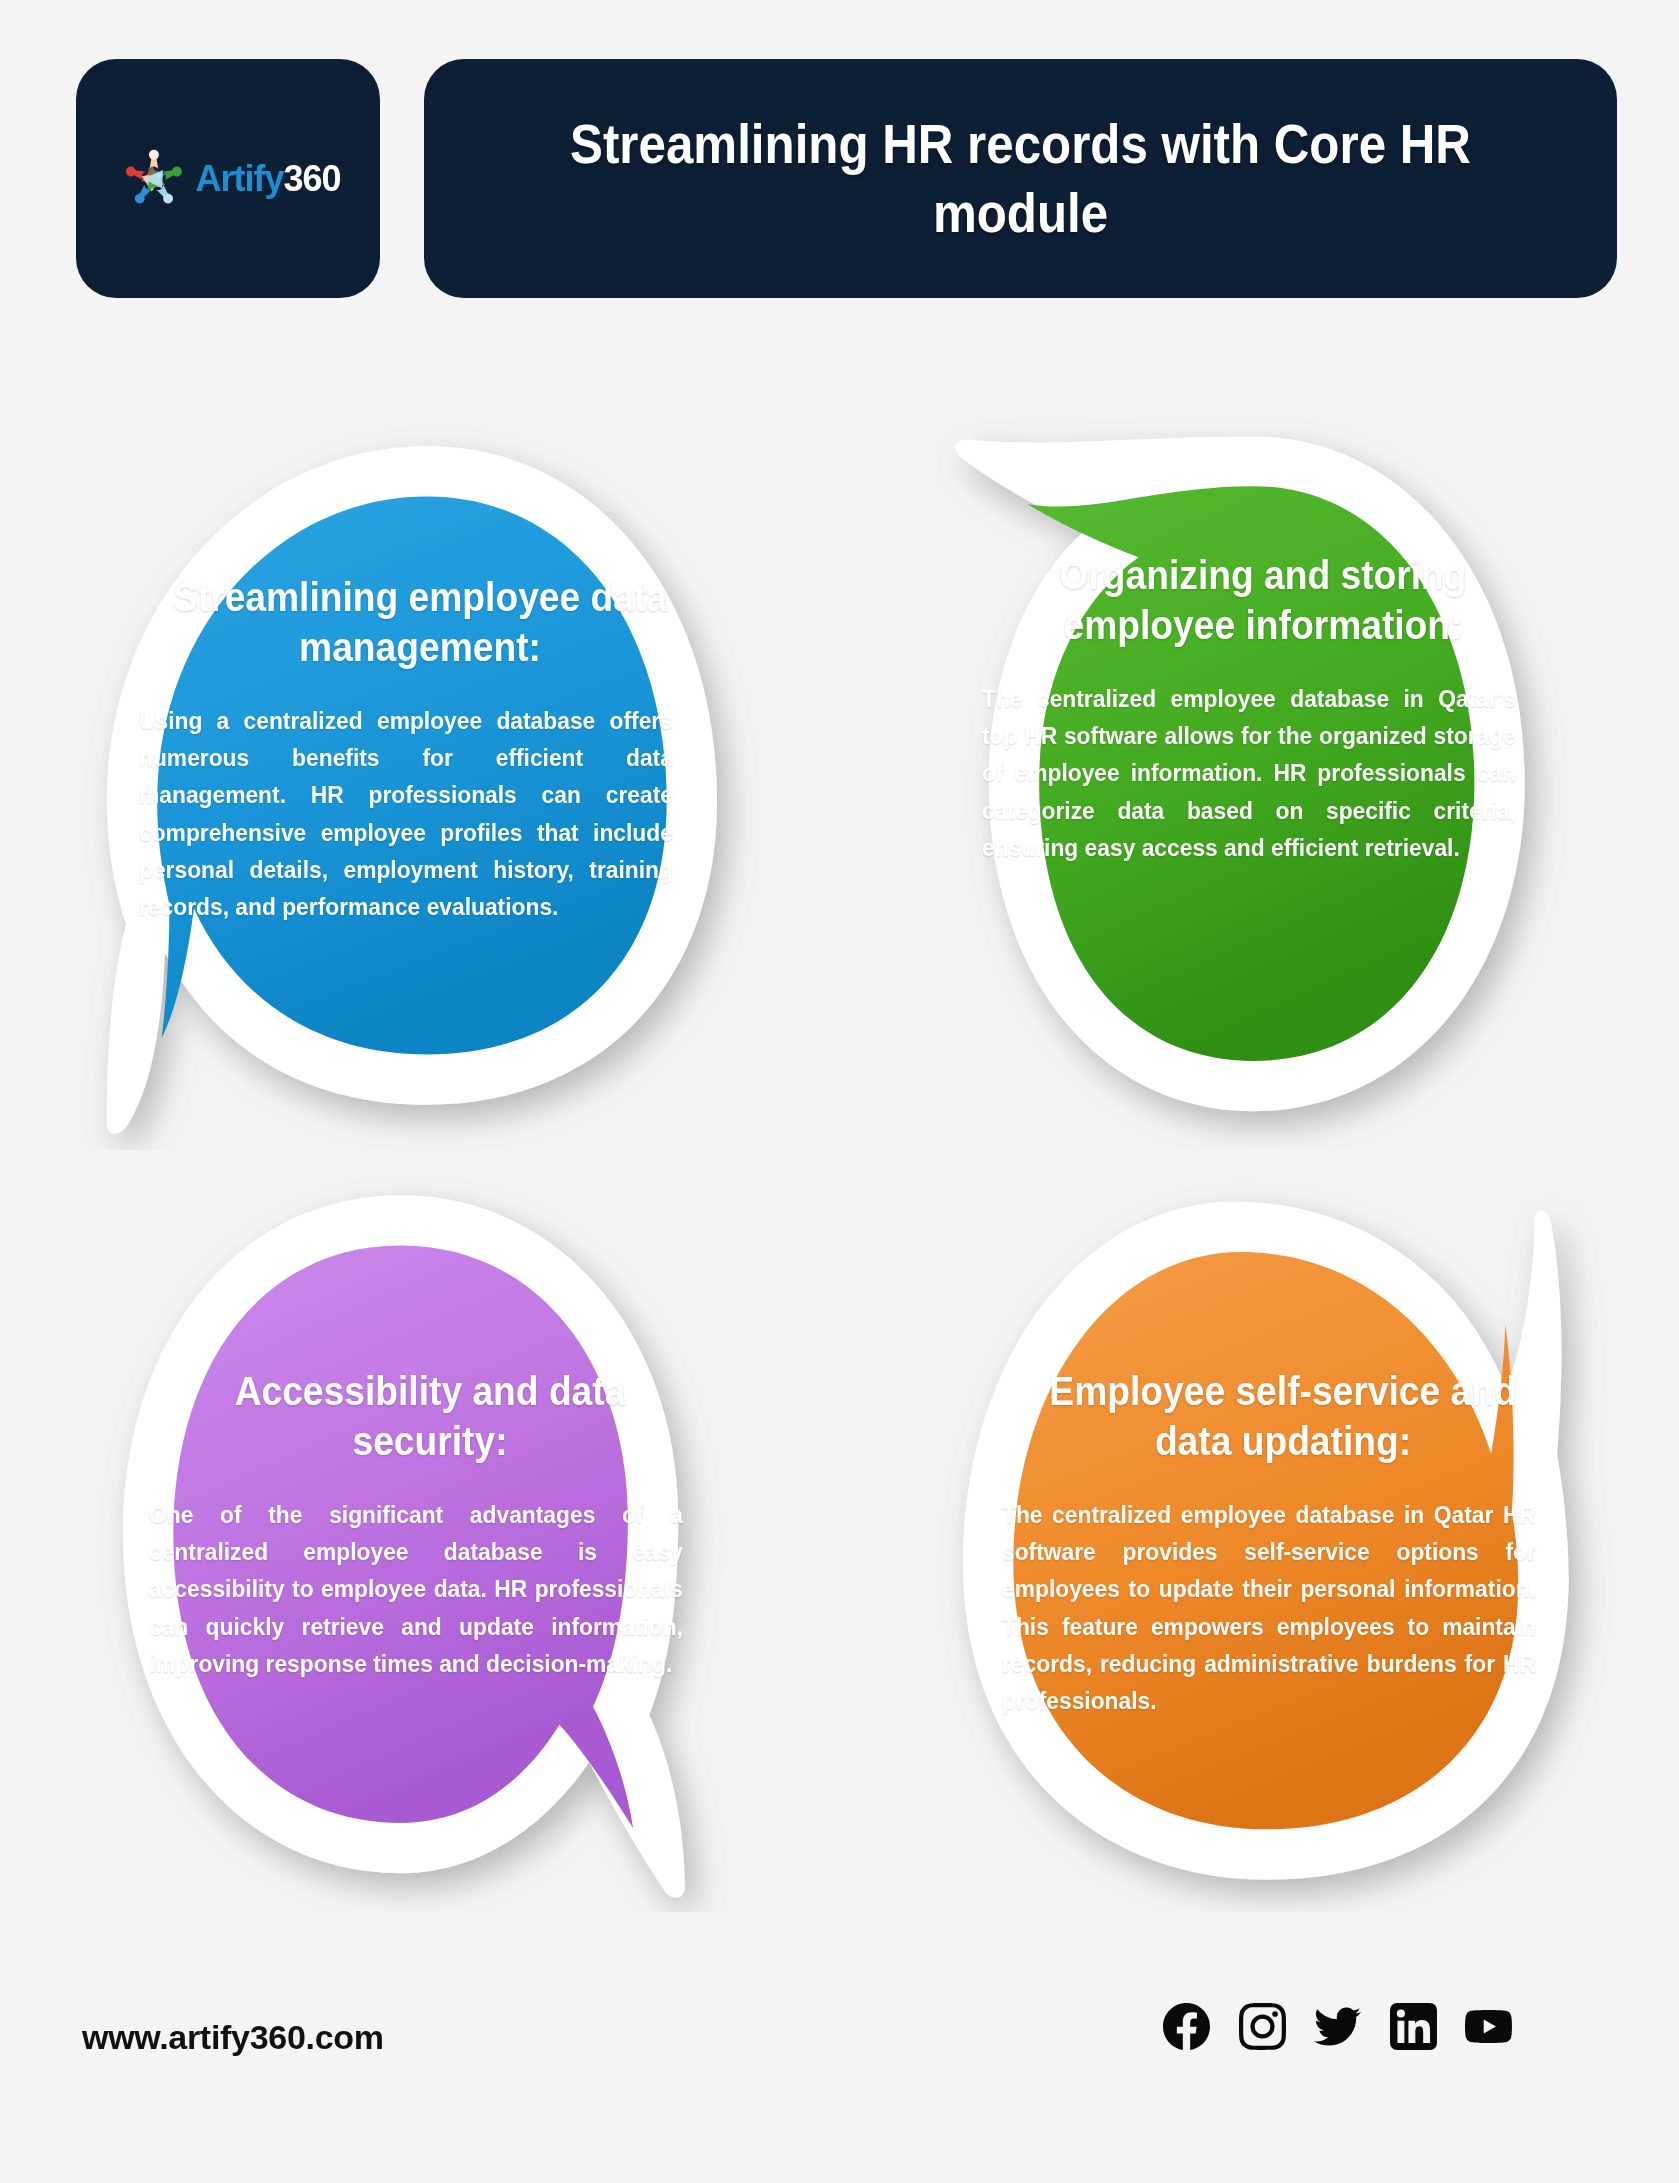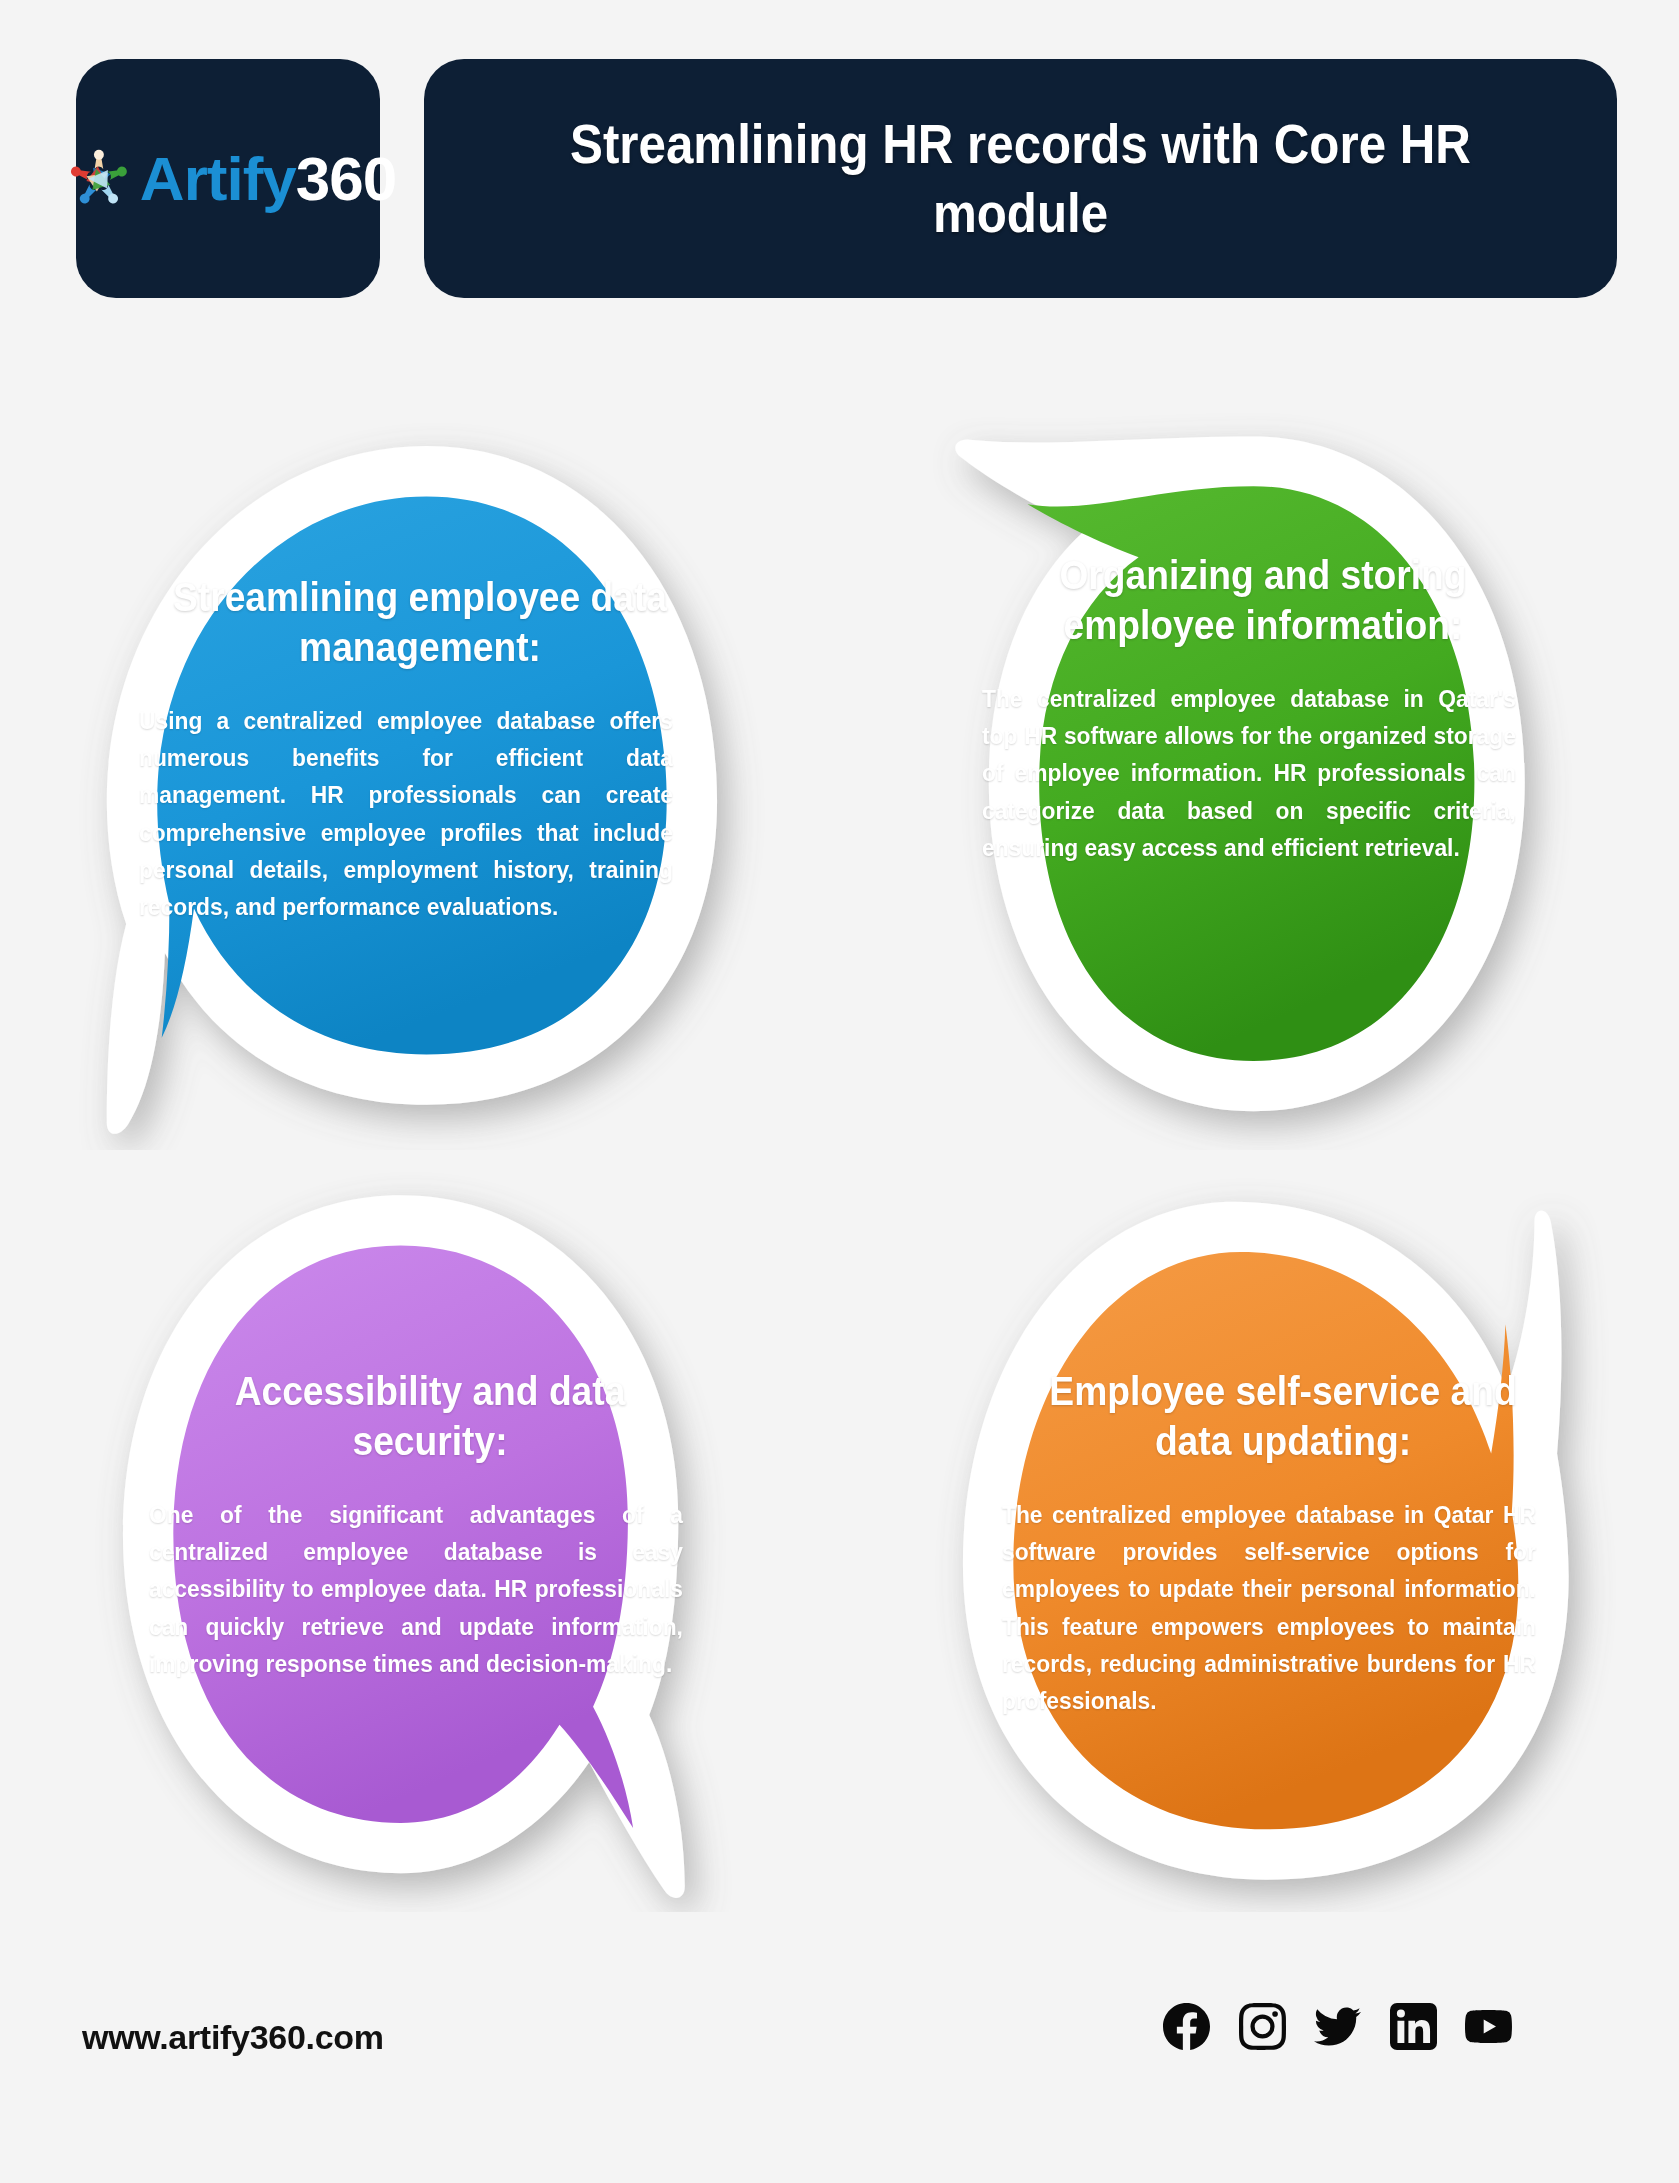--- a/index.html
+++ b/index.html
@@ -38,21 +38,21 @@
   .logo-inner {
     display: flex;
     align-items: center;
     gap: 10.3px;
     transform: translateX(3.9px);
   }
 
   .logo-mark { width: 62px; height: 62px; flex: 0 0 62px; }
 
   .logo-word {
-    font-size: 62px;
+    font-size: 36px;
     font-weight: bold;
     letter-spacing: -1px;
     line-height: 1;
     white-space: nowrap;
   }
   .logo-word .w-artify { color: #1b8fd4; }
   .logo-word .w-360 { color: #ffffff; }
 
   .title-card {
     flex: 1;

